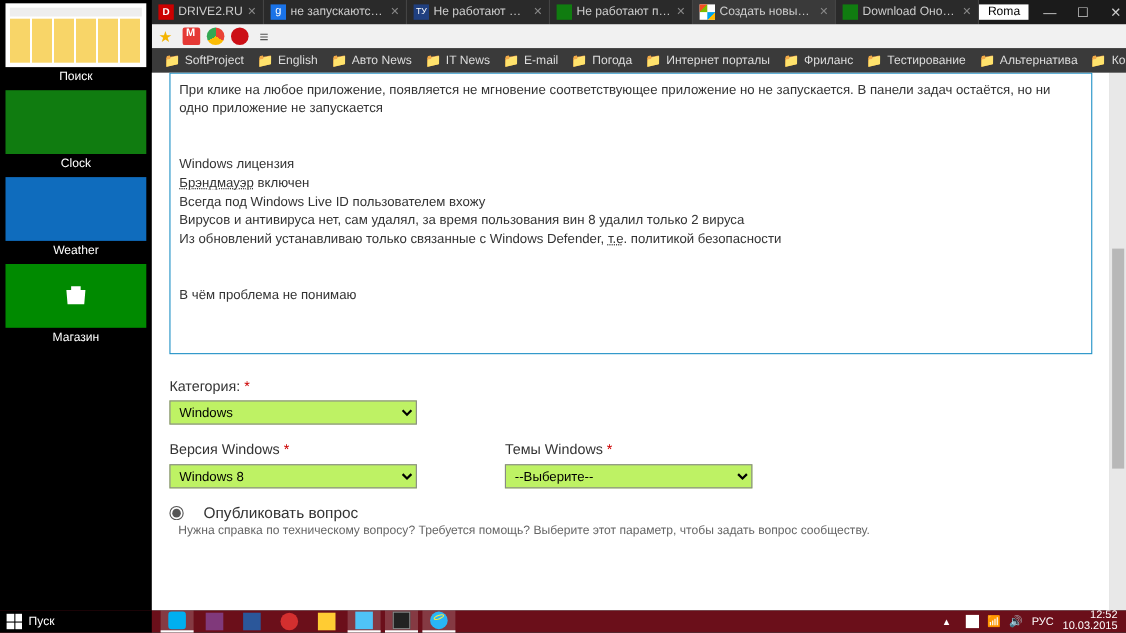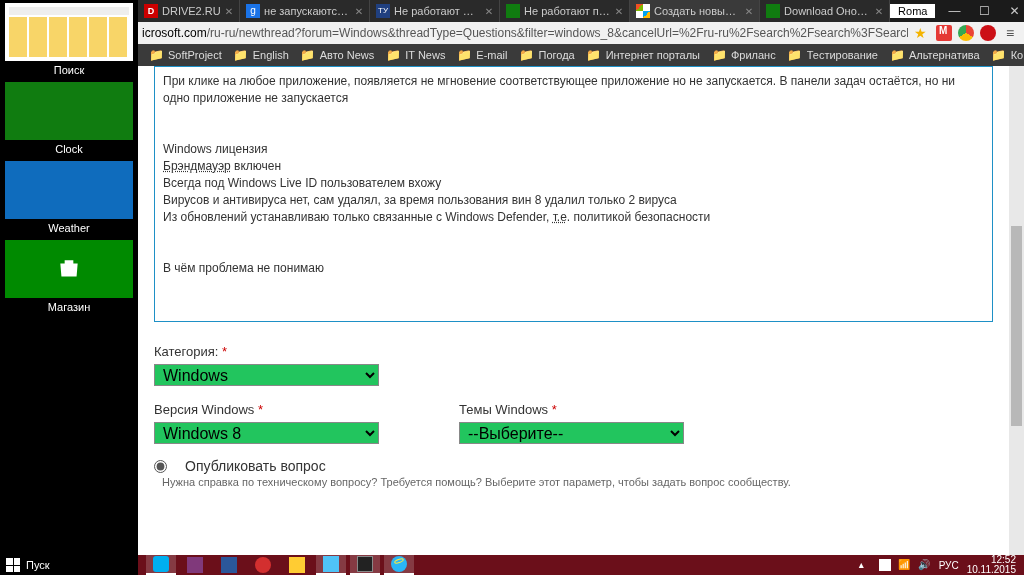--- a/index.html
+++ b/index.html
@@ -55,21 +55,21 @@
 .t-weather .img { background:#0f6cbd; }
 
 
 .page { position:absolute; top:66px; left:138px; right:15px; bottom:20px; background:#fff; overflow:hidden;}
 .inner { padding: 0 16px; }
 .textarea { margin: 0 0 20px 0; border:1px solid #1e90c6; padding:6px 8px; font-size:12px; line-height:17px; color:#333; height:256px; overflow:auto;}
 .textarea u { text-decoration: underline dotted; }
 .fieldrow { display:flex; gap:80px; margin-bottom:14px;}
 .field label { font-size:13px; color:#333;}
 .req { color:#c00;}
-.select { display:block; width:225px; height:22px; border:1px solid #888; font-size:16px; padding:0 4px; margin-top:4px; background:#22c55e;}
+.select { display:block; width:225px; height:22px; border:1px solid #888; font-size:12px; padding:0 4px; margin-top:4px; background:#bef264;}
 .radio-row { display:flex; align-items:center; gap:18px; font-size:14px; color:#333;}
 .radio-row input { accent-color:#555;}
 .hint { font-size:11px; color:#666; margin-left:8px; margin-top:2px;}
 
 
 .vscroll { position:absolute; top:66px; right:0; width:15px; bottom:20px; background:#e8e8e8;}
 .vscroll .thumb { position:absolute; left:2px; right:2px; top:160px; height:200px; background:#b8b8b8;}
 
 
 .taskbar { position:absolute; bottom:0; left:0; right:0; height:20px; background:#6b0f1a; display:flex; align-items:center;}
@@ -122,23 +122,20 @@
     </div>
   <div class="right">
     <span class="user">Roma</span>
     <span class="winbtn">—</span>
     <span class="winbtn">☐</span>
     <span class="winbtn">✕</span>
   </div>
 </div>
 
 <div class="addrbar">
-  <div class="url">
-    <span class="host">icrosoft.com</span><span>/ru-ru/newthread?forum=Windows&amp;threadType=Questions&amp;filter=windows_8&amp;cancelUrl=%2Fru-ru%2Fsearch%2Fsearch%3FSearcl</span>
-  </div>
   <div class="icons">
     <span class="ico ico-star">★</span>
     <span class="ico ico-gmail"></span>
     <span class="ico ico-chrome"></span>
     <span class="ico ico-opera"></span>
     <span class="ico ico-menu">≡</span>
   </div>
 </div>
 
 <div class="bmbar" id="bmbar">
@@ -255,16 +252,16 @@
         </span>
       </div>
   </div>
   <div class="tray">
     <span class="ico-s" style="color:#fff;">▴</span>
     <span class="ico-s" style="background:#fff;"></span>
     <span class="ico-s">📶</span>
     <span class="ico-s">🔊</span>
     <span>РУС</span>
     <span class="clock">
-      <span>12:52</span><br><span>10.11.2015</span>
+      <span>12:52</span><br><span>10.03.2015</span>
     </span>
   </div>
 </div>
 
 </body></html>

